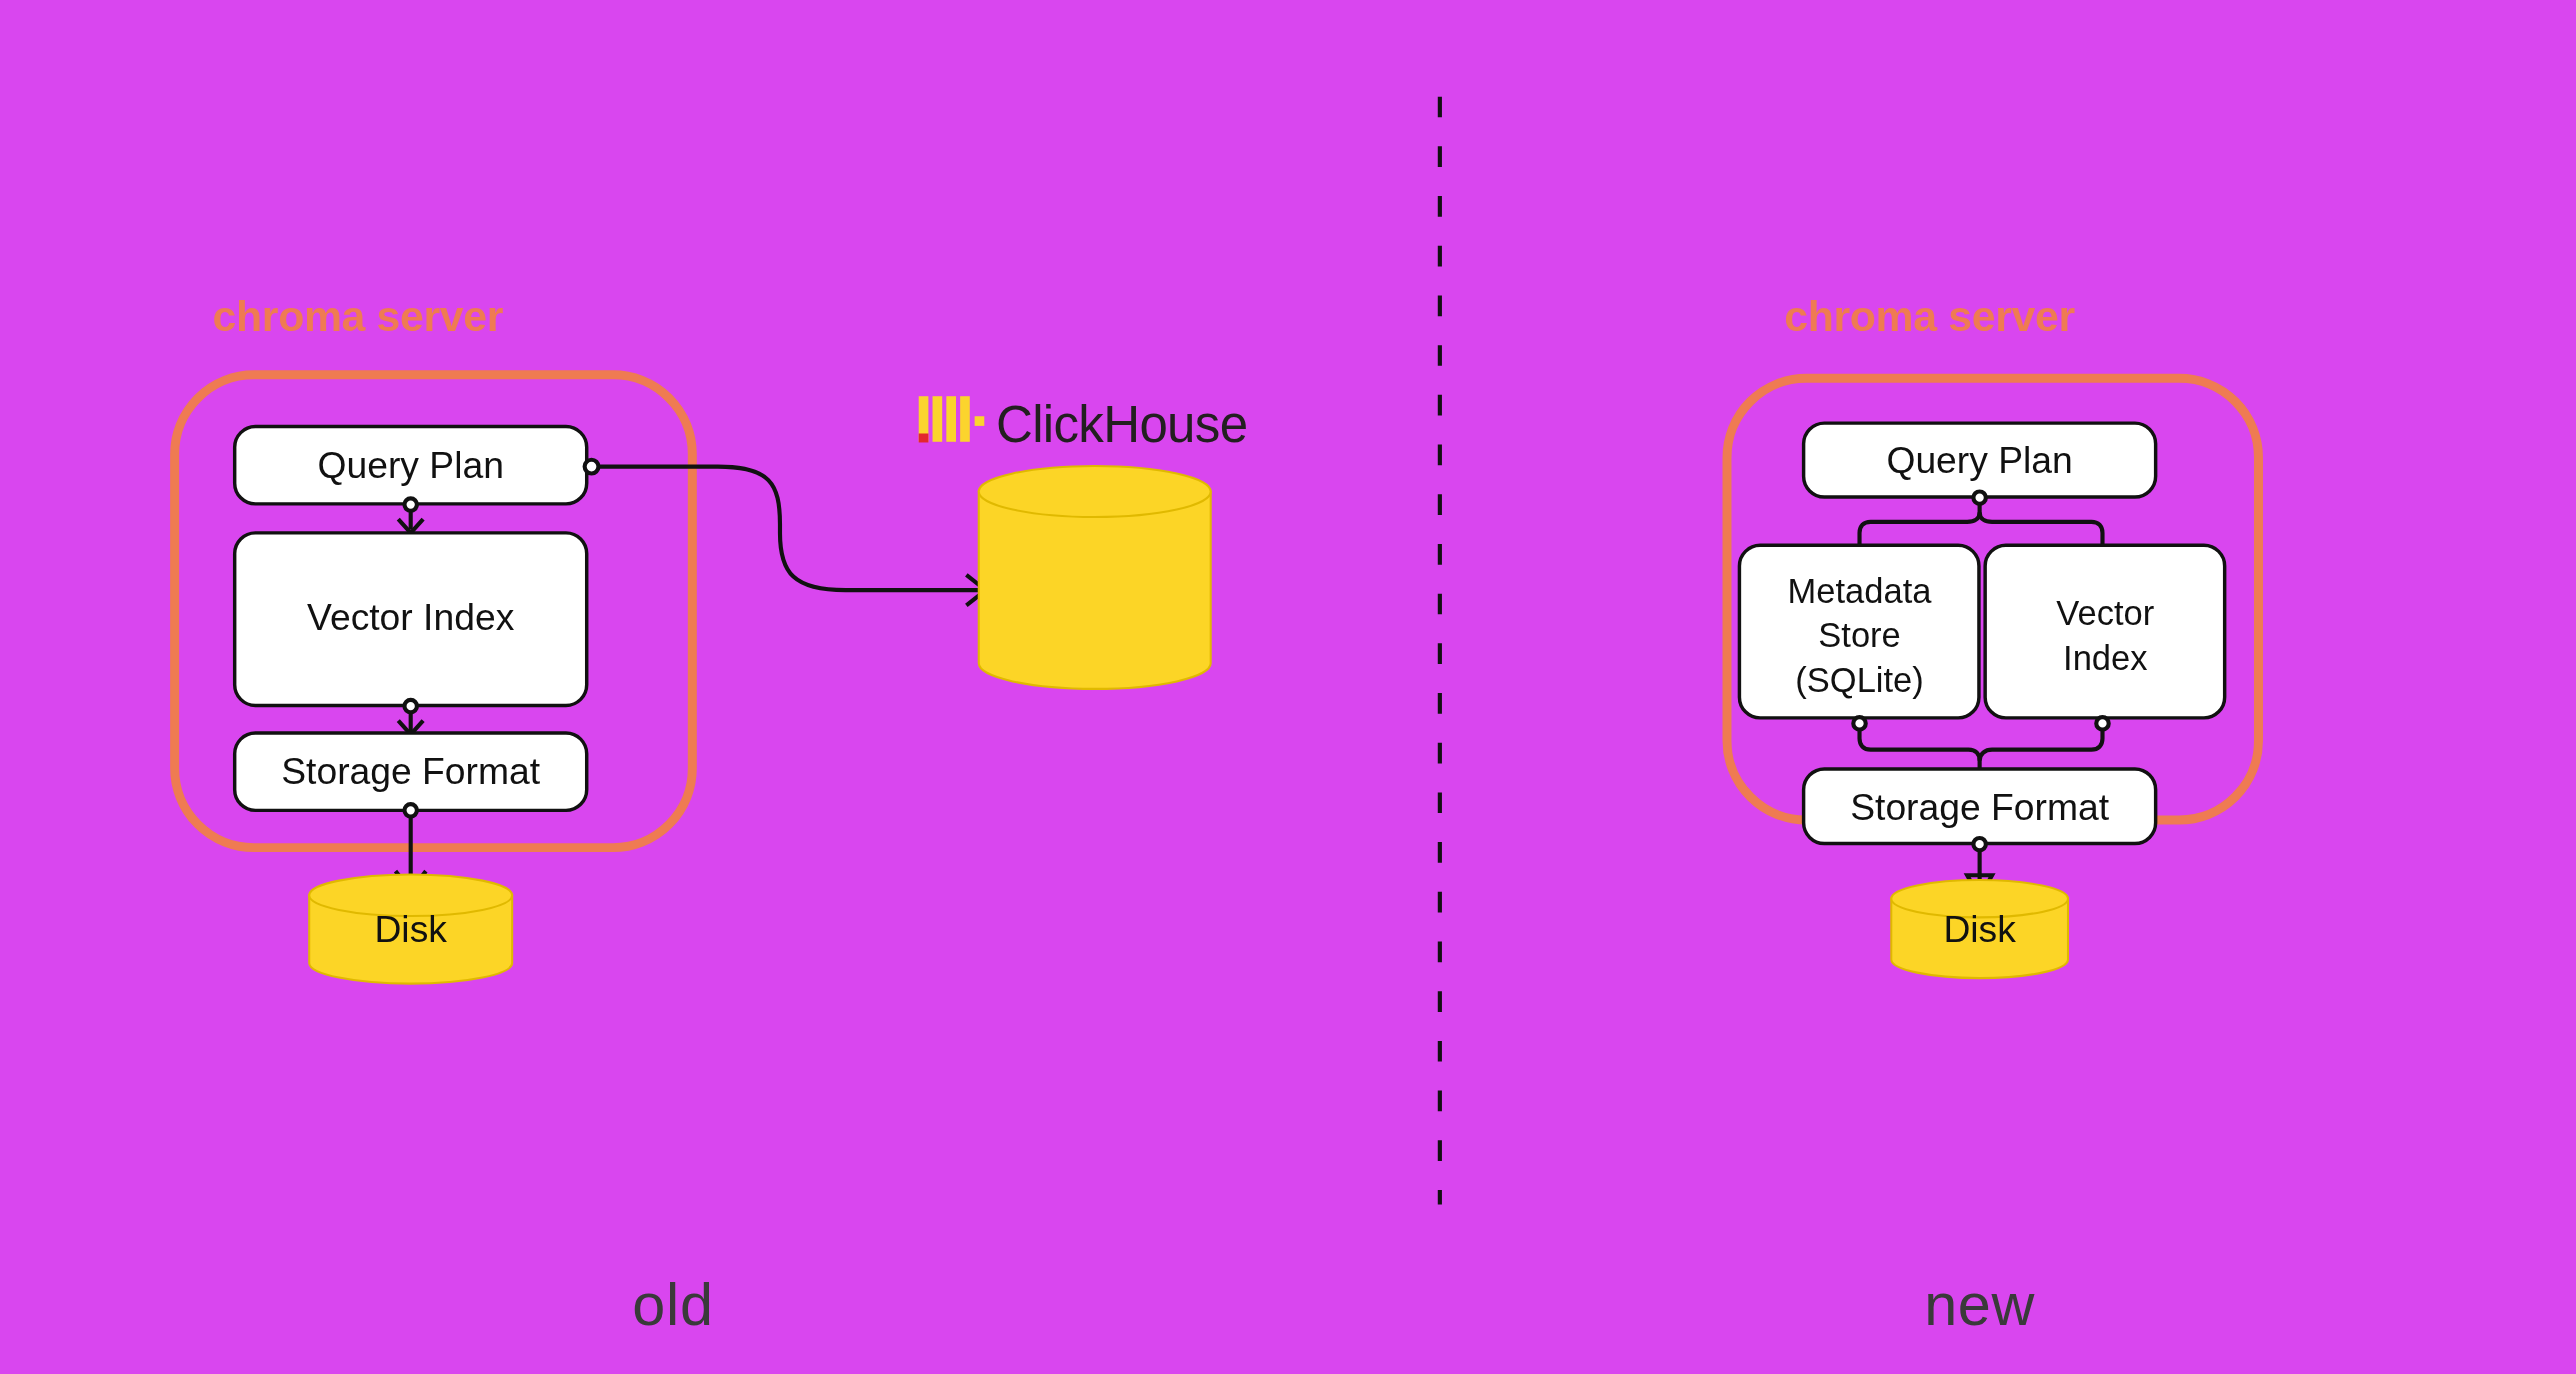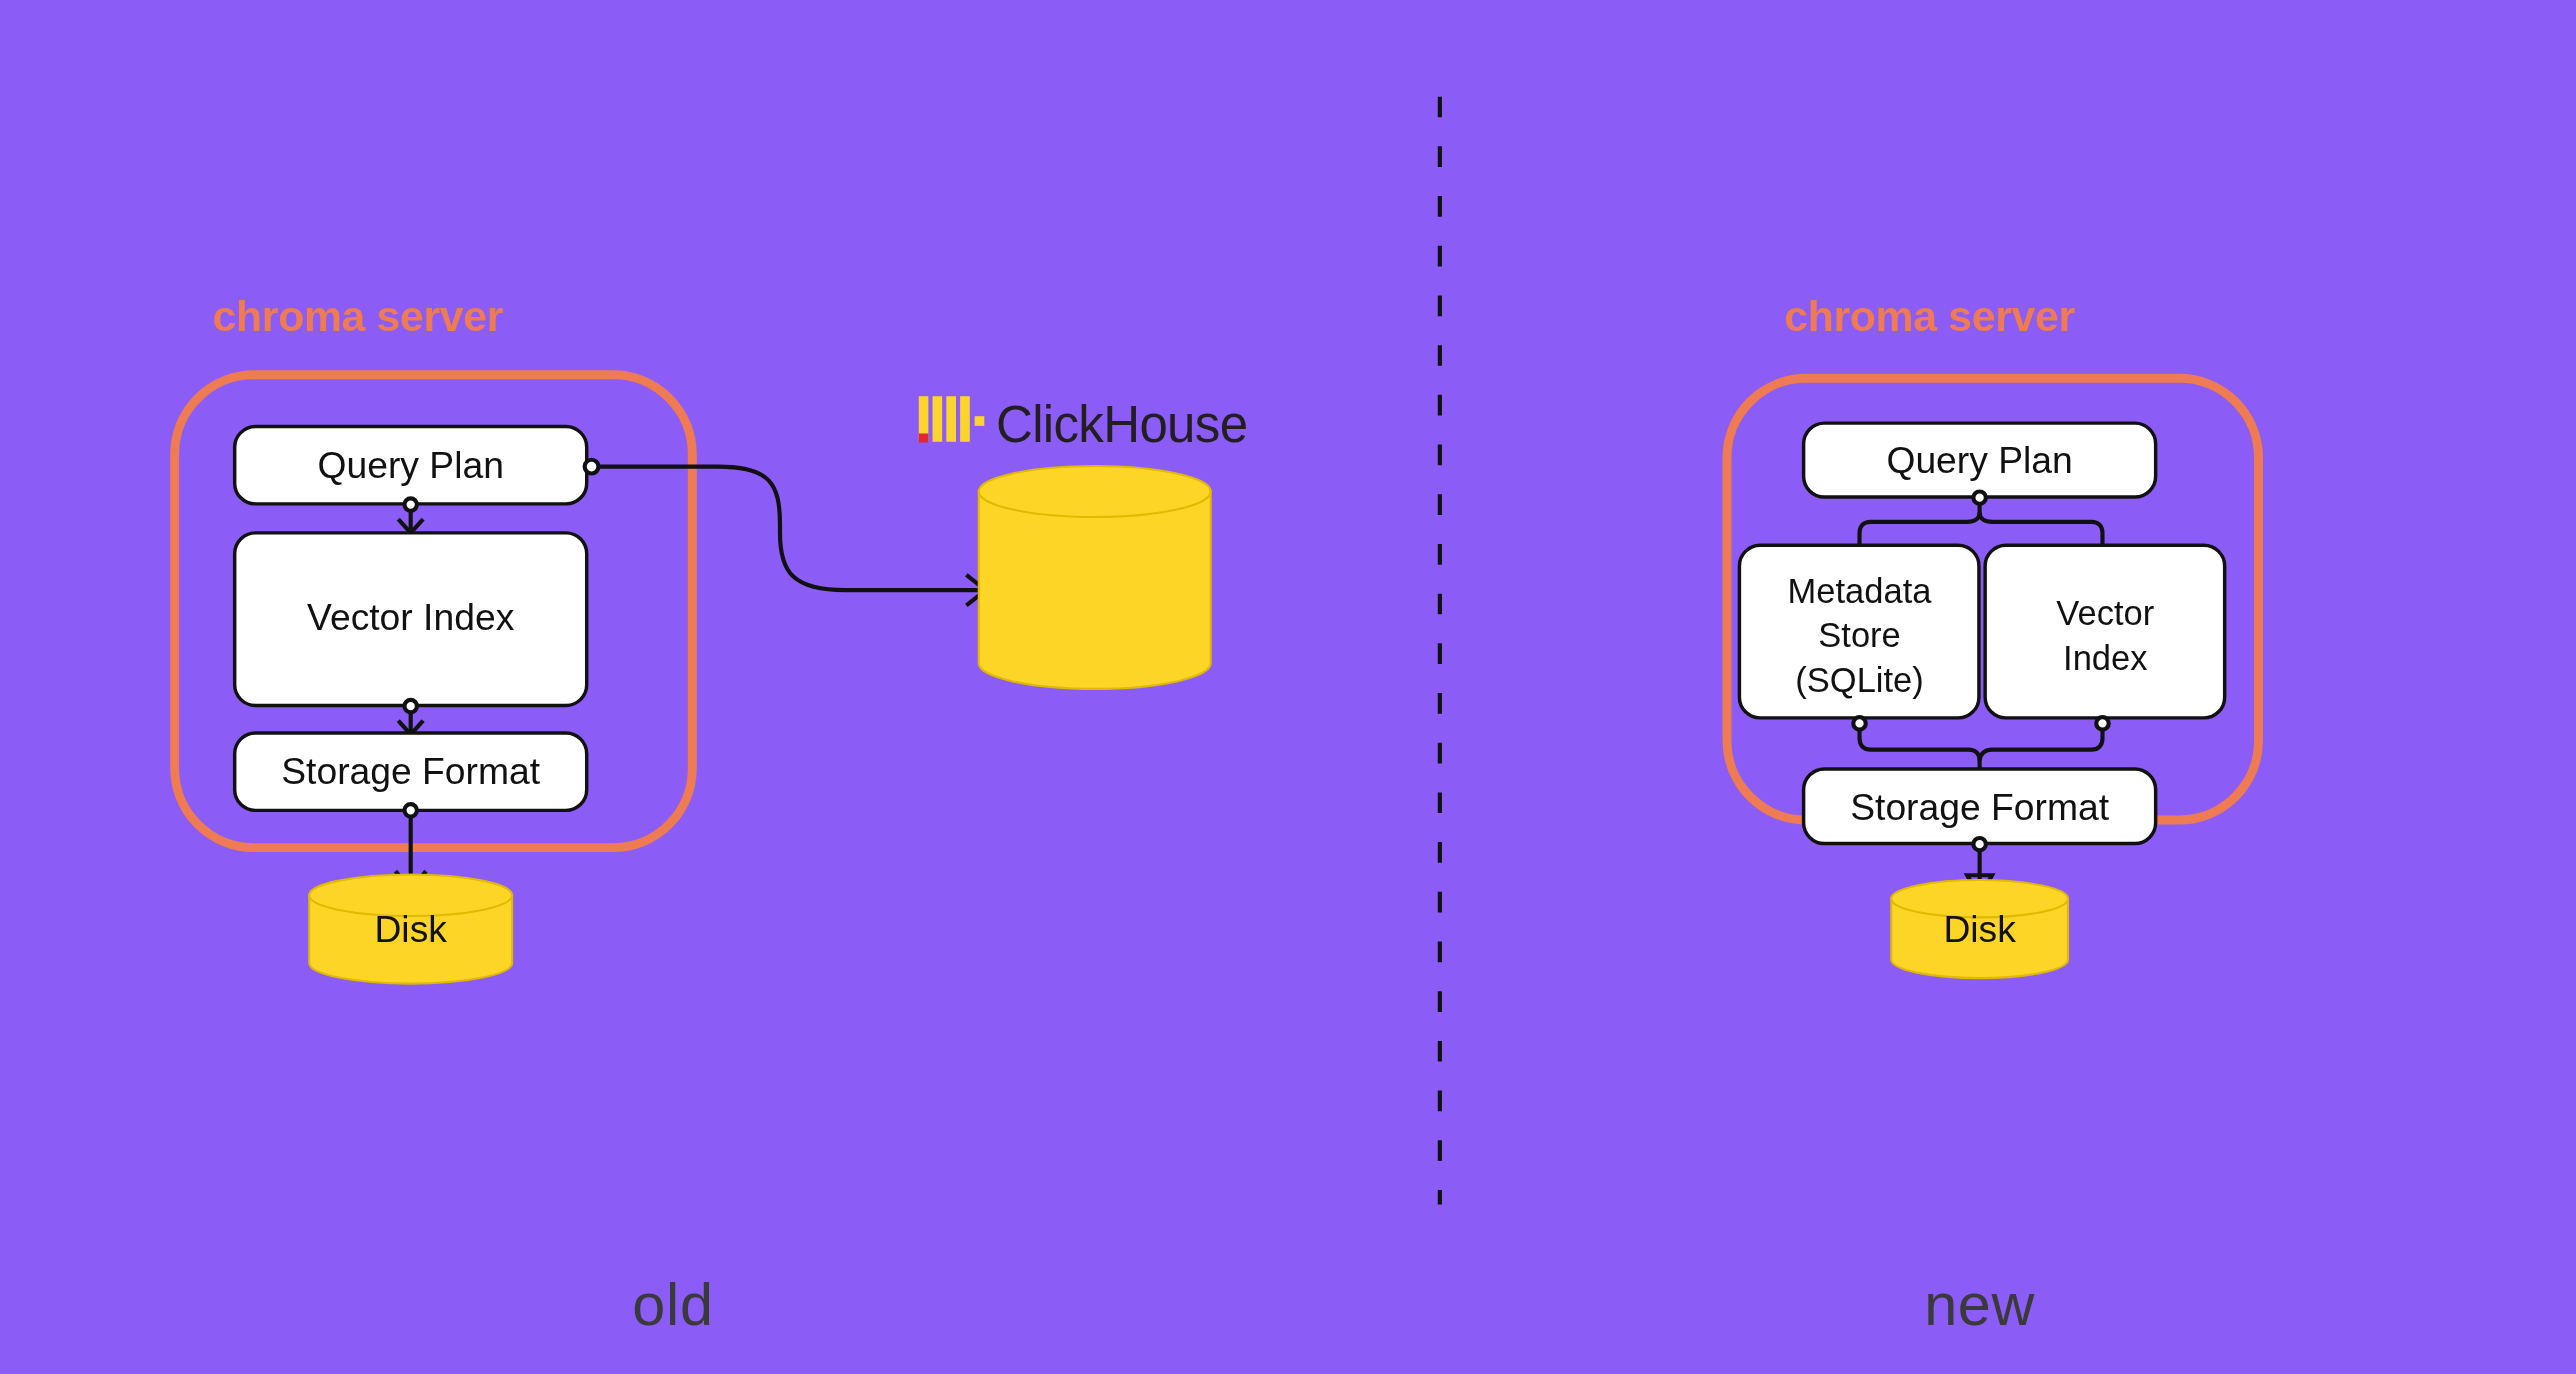--- a/index.html
+++ b/index.html
@@ -8,21 +8,21 @@
     padding: 0;
     background: #ffffff;
   }
   body {
     font-family: "Liberation Sans", "DejaVu Sans", sans-serif;
   }
   #stage {
     position: relative;
     width: 2576px;
     height: 1375px;
-    background: #8b5cf6;
+    background: #d946ef;
     overflow: hidden;
   }
   #diagram-svg {
     position: absolute;
     left: 0;
     top: 0;
     width: 2576px;
     height: 1375px;
     display: block;
   }

